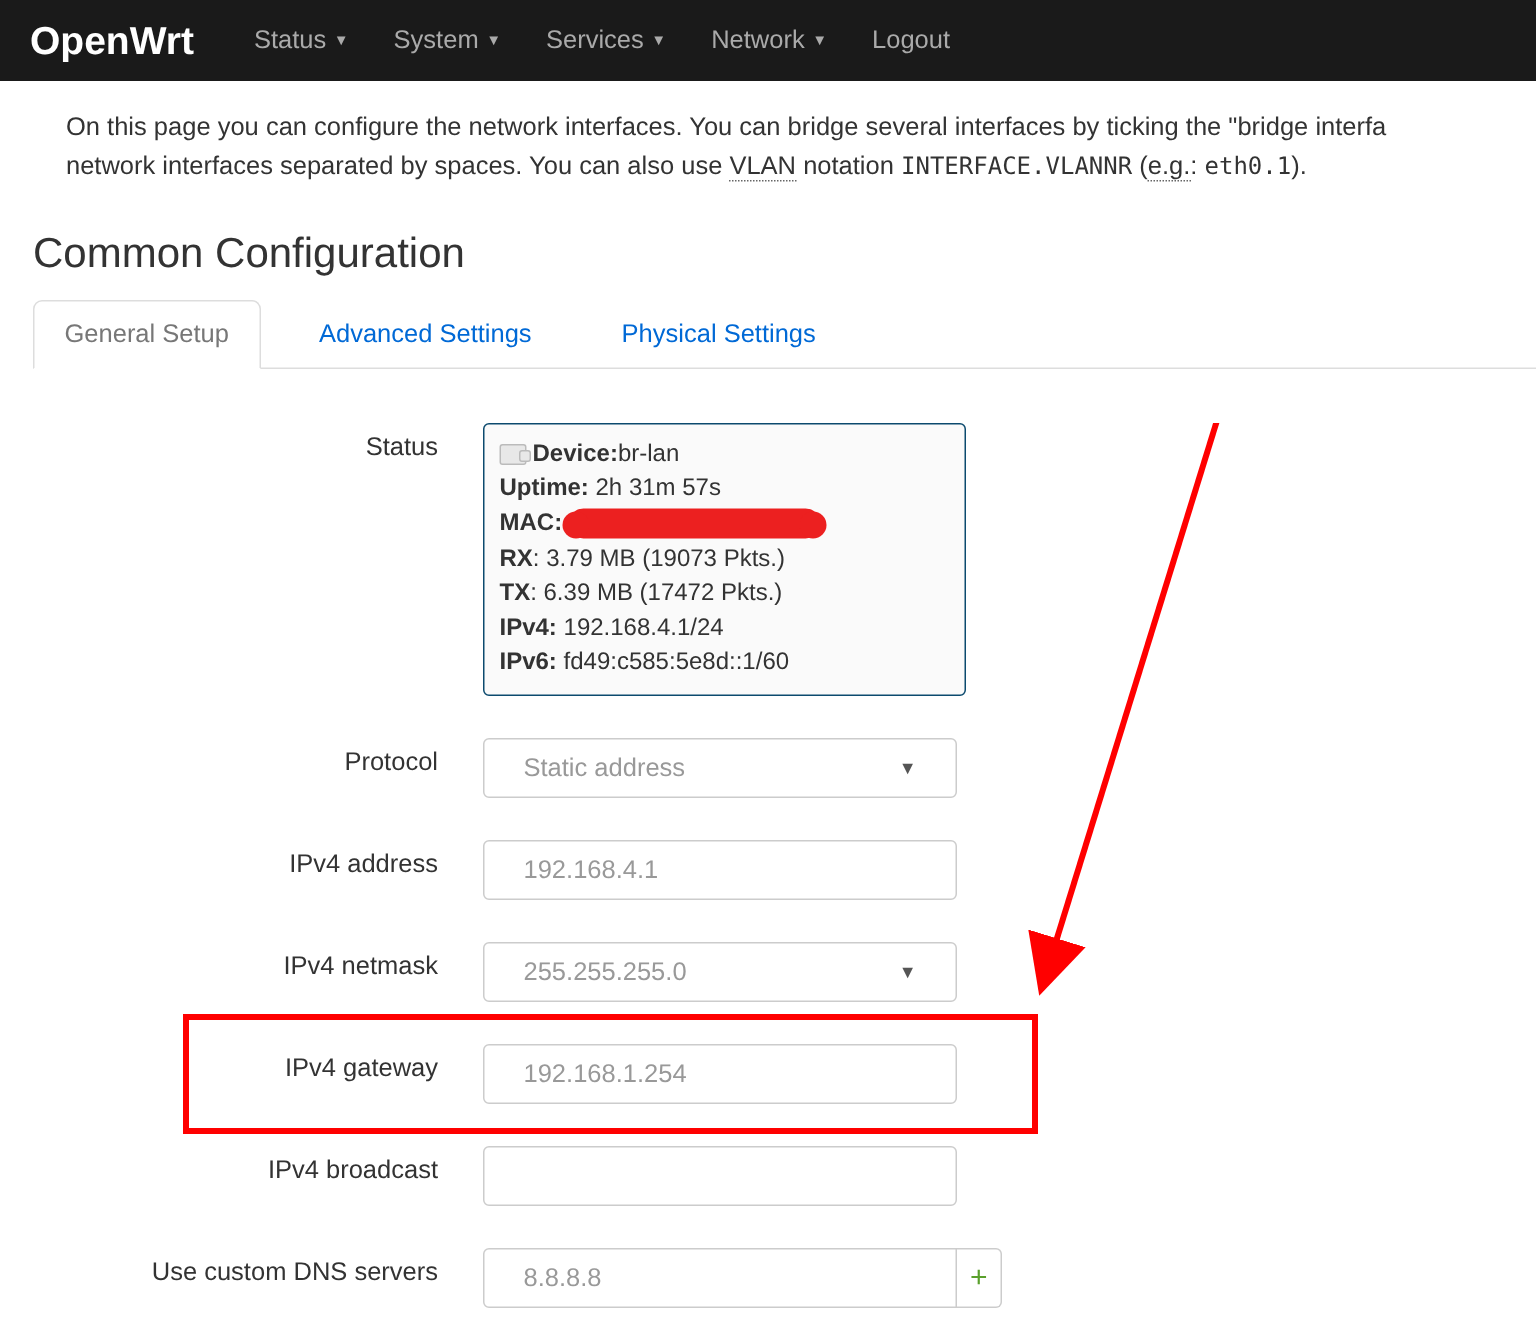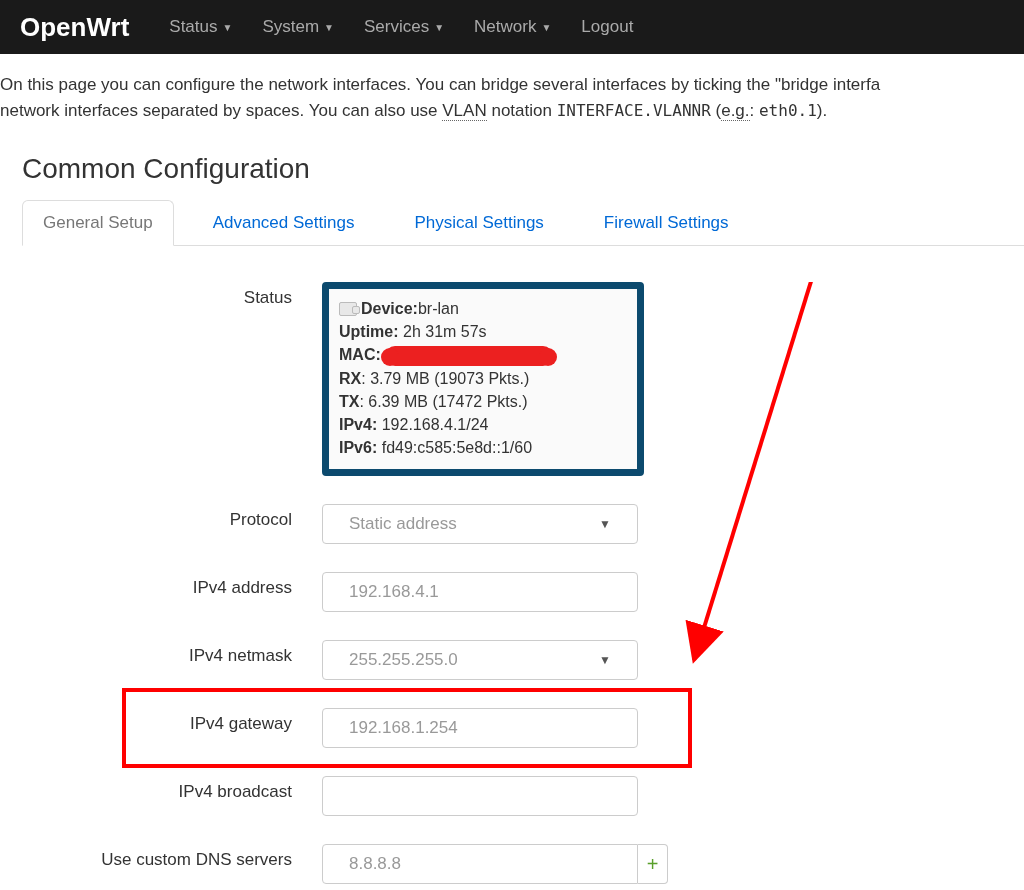--- a/index.html
+++ b/index.html
@@ -5,21 +5,21 @@
     * { box-sizing: border-box; margin: 0; padding: 0; }
     body { font-family: Helvetica, Arial, sans-serif; font-size: 16px; color: #333; width: 1024px; }
     
     
     .navbar { background: #1a1a1a; height: 54px; display: flex; align-items: center; padding: 0 20px; }
     .navbar-brand { color: #fff; font-size: 26px; font-weight: bold; margin-right: 40px; }
     .nav-item { color: #aaa; font-size: 17px; margin-right: 30px; cursor: pointer; display: flex; align-items: center; }
     .nav-caret { margin-left: 5px; font-size: 10px; }
     
     
-    .page-desc { padding: 18px 16px 0 0; font-size: 17px; line-height: 1.5; color: #333; }
+    .page-desc { padding: 18px 16px 0 0; font-size: 17px; line-height: 1.5; color: #333; margin-left: 44px; }
     .page-desc .dotted { border-bottom: 1px dotted #666; }
     .page-desc code { font-family: monospace; font-size: 16px; }
     
     
     h2.section-title { font-size: 28px; font-weight: normal; margin: 30px 0 15px 22px; }
     
     
     .tabs-wrap { margin-left: 22px; position: relative; }
     .tabs { display: flex; }
     .tab { padding: 12px 20px 12px 20px; font-size: 17px; color: #0069d6; cursor: pointer; border: 1px solid transparent; border-bottom: none; position: relative; z-index: 2; }
@@ -27,21 +27,21 @@
     .tab-underline { position: absolute; left: 0; right: -22px; bottom: 0; height: 1px; background: #ddd; z-index: 1; }
     .tab + .tab { margin-left: 18px; }
     
     
     .form { padding-top: 36px; }
     .form-row { display: flex; align-items: flex-start; margin-bottom: 28px; padding-left: 22px; }
     .form-label { width: 300px; text-align: right; padding-right: 30px; padding-top: 6px; color: #333; font-size: 17px; }
     .form-control-cell { position: relative; }
     
     
-    .status-box { border: 7px solid #0c4a6e; border-radius: 4px; background: #fafafa; padding: 8px 14px 10px 10px; width: 322px; font-size: 16px; line-height: 1.45; color: #333; }
+    .status-box { border: 1px solid #0c4a6e; border-radius: 4px; background: #fafafa; padding: 8px 14px 10px 10px; width: 322px; font-size: 16px; line-height: 1.45; color: #333; }
     .status-box .bold { font-weight: bold; }
     .status-icon-row { display: flex; align-items: center; }
     .dev-icon { display:inline-block; width:18px; height:14px; margin-right:4px; background:#e8e8e8; border:1px solid #bbb; border-radius:2px; position:relative; }
     .dev-icon::after{content:""; position:absolute; right:-4px; top:3px; width:6px;height:6px; border:1px solid #bbb; border-radius:2px; background:#e8e8e8;}
     .redact { display:inline-block; vertical-align:middle; width:168px; height:20px; background:#ec2020; border-radius:10px; margin-left:4px; position:relative; }
     .redact::before{content:""; position:absolute; left:-4px; top:2px; width:18px;height:18px;background:#ec2020;border-radius:50%;}
     .redact::after{content:""; position:absolute; right:-4px; top:2px; width:18px;height:18px;background:#ec2020;border-radius:50%;}
     
     
     .text-input, .select-box { height: 40px; border: 1px solid #ccc; border-radius: 4px; padding: 0 26px; font-size: 17px; color: #999; background:#fff; }
@@ -87,21 +87,20 @@
   <span>network interfaces separated by spaces. You can also use </span><span class="dotted">VLAN</span><span> notation </span><code>INTERFACE.VLANNR</code><span> (</span><span class="dotted">e.g.</span><span>: </span><code>eth0.1</code><span>).</span>
 </div>
 
 <h2 class="section-title">Common Configuration</h2>
 
 <div class="tabs-wrap">
   <div class="tabs">
     <div class="tab active">General Setup</div>
     <div class="tab">Advanced Settings</div>
     <div class="tab">Physical Settings</div>
-    <div class="tab">Firewall Settings</div>
   </div>
   <div class="tab-underline"></div>
 </div>
 
 <div class="form">
 
   <div class="form-row">
     <div class="form-label">Status</div>
     <div class="form-control-cell">
       <div class="status-box">

